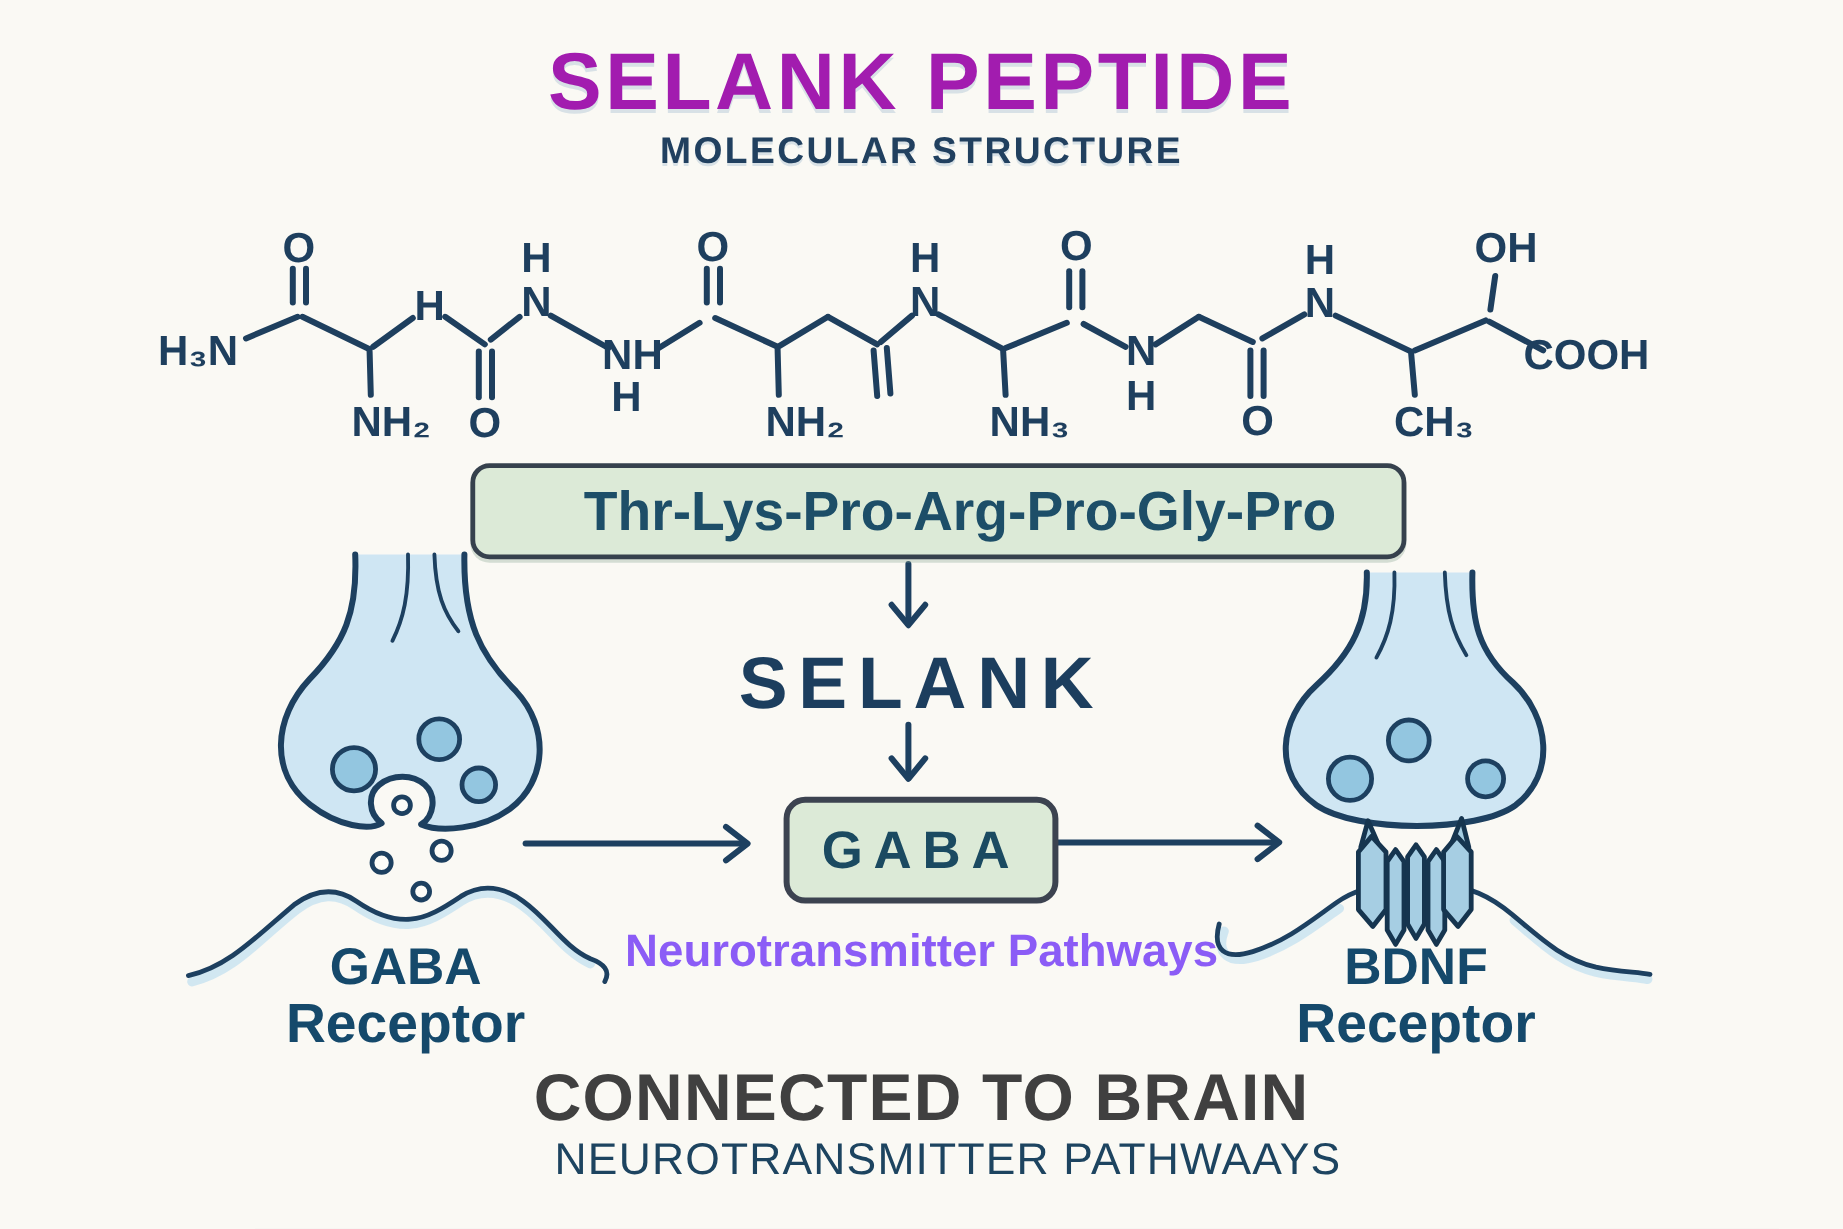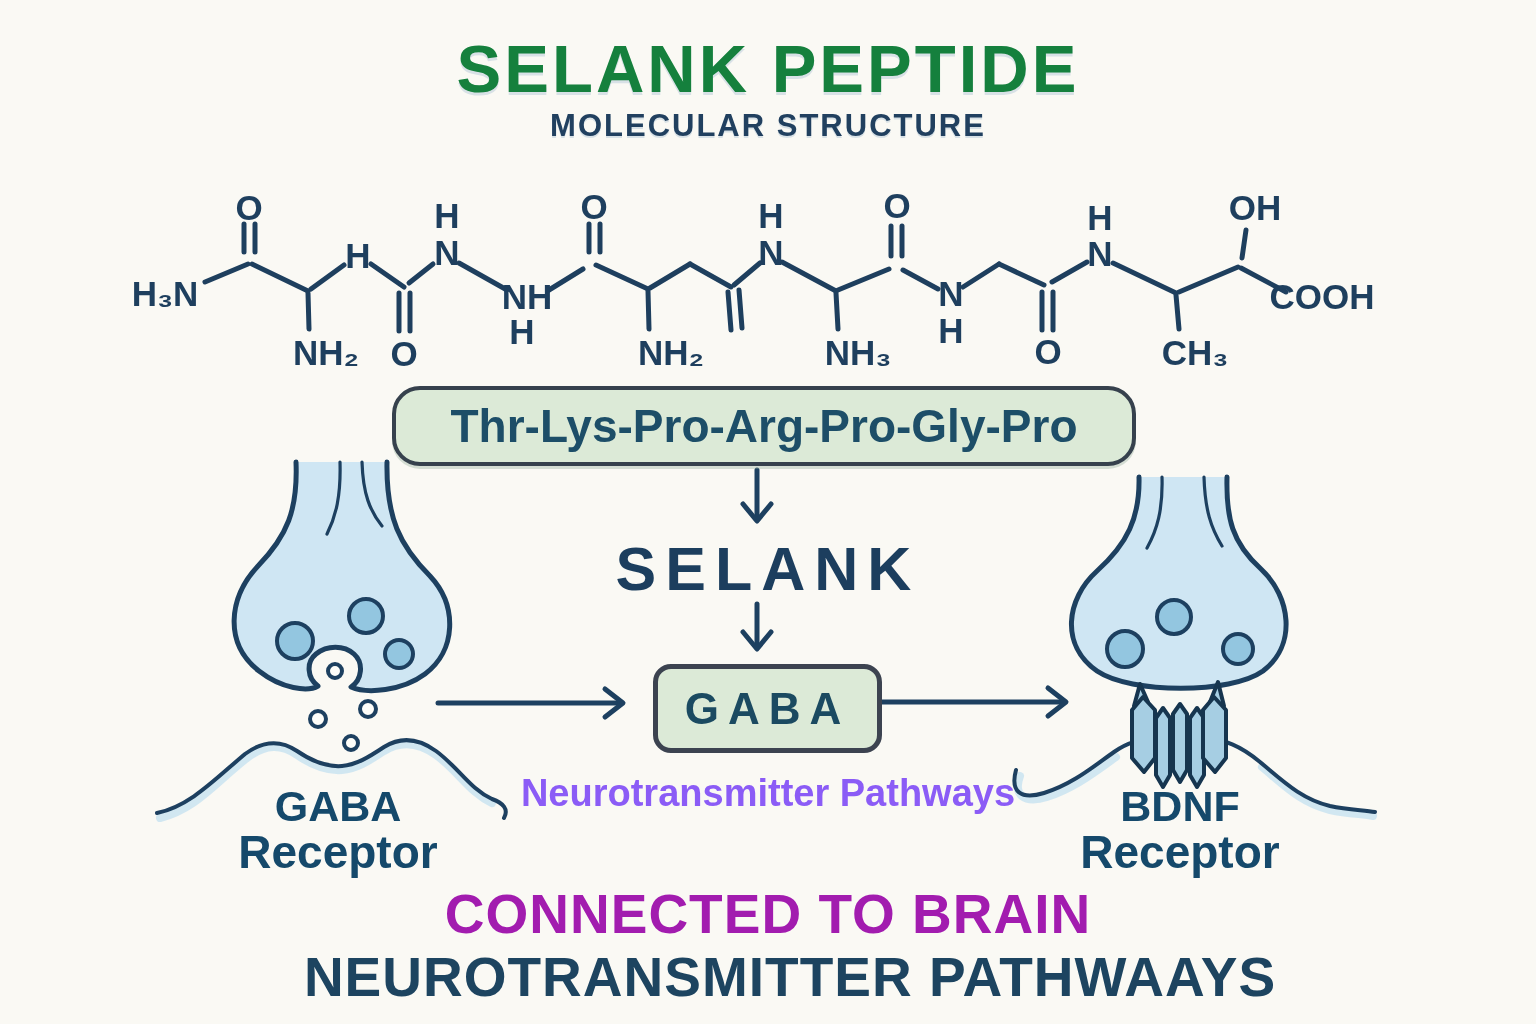--- a/index.html
+++ b/index.html
@@ -2,39 +2,39 @@
 <html><head>
 <meta charset="utf-8">
 <style>
   html,body{margin:0;padding:0;}
   body{background:#e8e8e8;}
   .stage{position:relative;width:1536px;height:1024px;background:#faf9f4;overflow:hidden;
          font-family:"Liberation Sans",sans-serif;color:#1d3f5e;}
   .abs{position:absolute;}
   .ctr{text-align:center;}
   .title1{left:0;right:0;top:30px;font-size:67px;font-weight:bold;letter-spacing:3px;
-          color:#15803d;text-shadow:0 3px 0 rgba(130,165,195,.28);}
+          color:#a21caf;text-shadow:0 3px 0 rgba(130,165,195,.28);}
   .title2{left:0;right:0;top:108px;font-size:31px;font-weight:bold;letter-spacing:2px;
           color:#21405f;text-shadow:0 2px 0 rgba(130,165,195,.28);}
   .seqbox{left:392px;top:386px;width:736px;height:72px;background:#dcead7;
-          border:4px solid #36414d;border-radius:28px;display:flex;align-items:center;
+          border:4px solid #36414d;border-radius:16px;display:flex;align-items:center;
           justify-content:center;font-size:46px;font-weight:bold;color:#1d4e68;
-          box-shadow:0 3px 0 rgba(140,170,150,.35);}
+          box-shadow:0 3px 0 rgba(140,170,150,.35);padding-left:36px;}
   .selank{left:0;right:0;top:534px;font-size:61px;font-weight:bold;letter-spacing:9px;color:#1c3e5e;}
   .gababox{left:653px;top:664px;width:219px;height:79px;background:#dcead7;
            border:5px solid #3c4350;border-radius:18px;display:flex;align-items:center;
            justify-content:center;font-size:44px;font-weight:bold;letter-spacing:9px;color:#1b4a61;}
   .pathcap{left:0;right:0;top:772px;font-size:38px;font-weight:bold;color:#8b5cf6;}
   .recl{width:300px;display:flex;flex-direction:column;align-items:center;color:#15496b;font-weight:bold;}
   .recl .l1{font-size:43px;line-height:46px;}
   .recl .l2{font-size:46px;line-height:46px;}
   .left-rec{left:188px;top:783px;}
   .right-rec{left:1030px;top:783px;}
-  .foot1{left:0;right:0;top:882px;font-size:55px;font-weight:bold;letter-spacing:1px;color:#a21caf;}
-  .foot2{left:0;right:0;top:945px;font-size:55px;font-weight:bold;letter-spacing:1px;color:#1d4460;padding-left:44px;}
+  .foot1{left:0;right:0;top:882px;font-size:55px;font-weight:bold;letter-spacing:1px;color:#404040;}
+  .foot2{left:0;right:0;top:945px;font-size:37px;font-weight:normal;letter-spacing:1px;color:#1d4460;padding-left:44px;}
   svg.layer{position:absolute;left:0;top:0;width:1536px;height:1024px;}
   .bond{stroke:#1e3f5e;stroke-width:5;stroke-linecap:round;}
   .atom{fill:#1e3f5e;font-family:"Liberation Sans",sans-serif;font-size:35px;font-weight:bold;
         text-anchor:middle;dominant-baseline:central;}
   .ink{stroke:#1d4060;fill:none;stroke-linecap:round;stroke-linejoin:round;}
   .w5{stroke-width:5;} .w4{stroke-width:4;} .w3{stroke-width:3.2;}
   .bulbfill{fill:#cfe6f3;stroke:none;}
   .ves{fill:#93c6e0;stroke:#1d4060;stroke-width:4;}
   .dot{fill:#fdfdf9;stroke:#1d4060;stroke-width:4;}
   .crys{fill:#a6cee3;stroke:#16354f;stroke-width:4;stroke-linejoin:round;}

